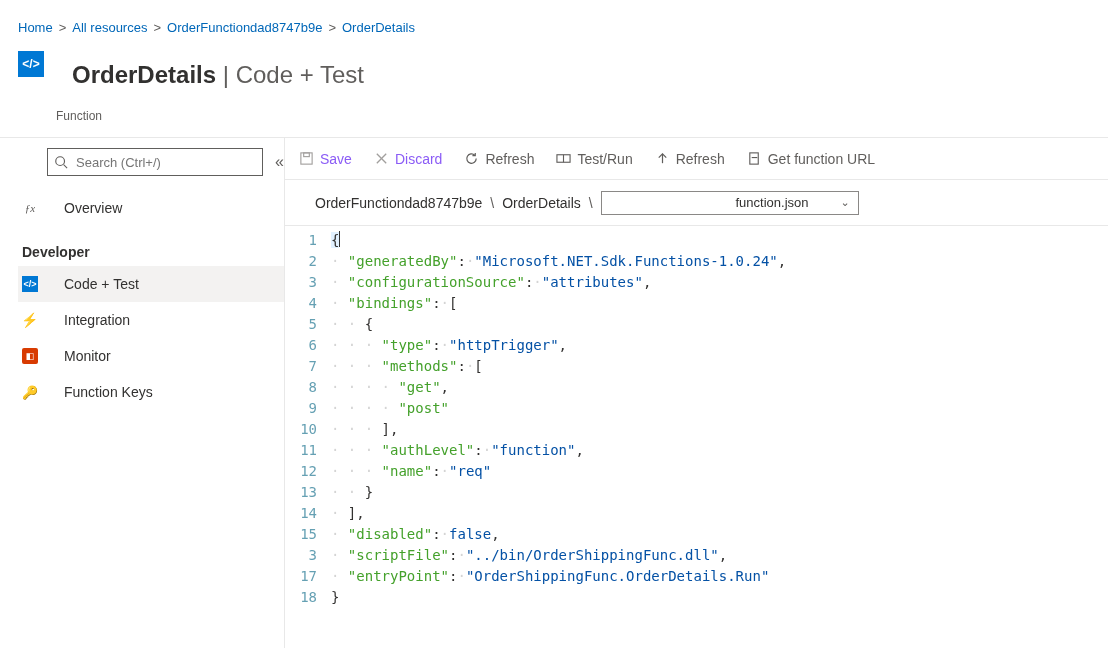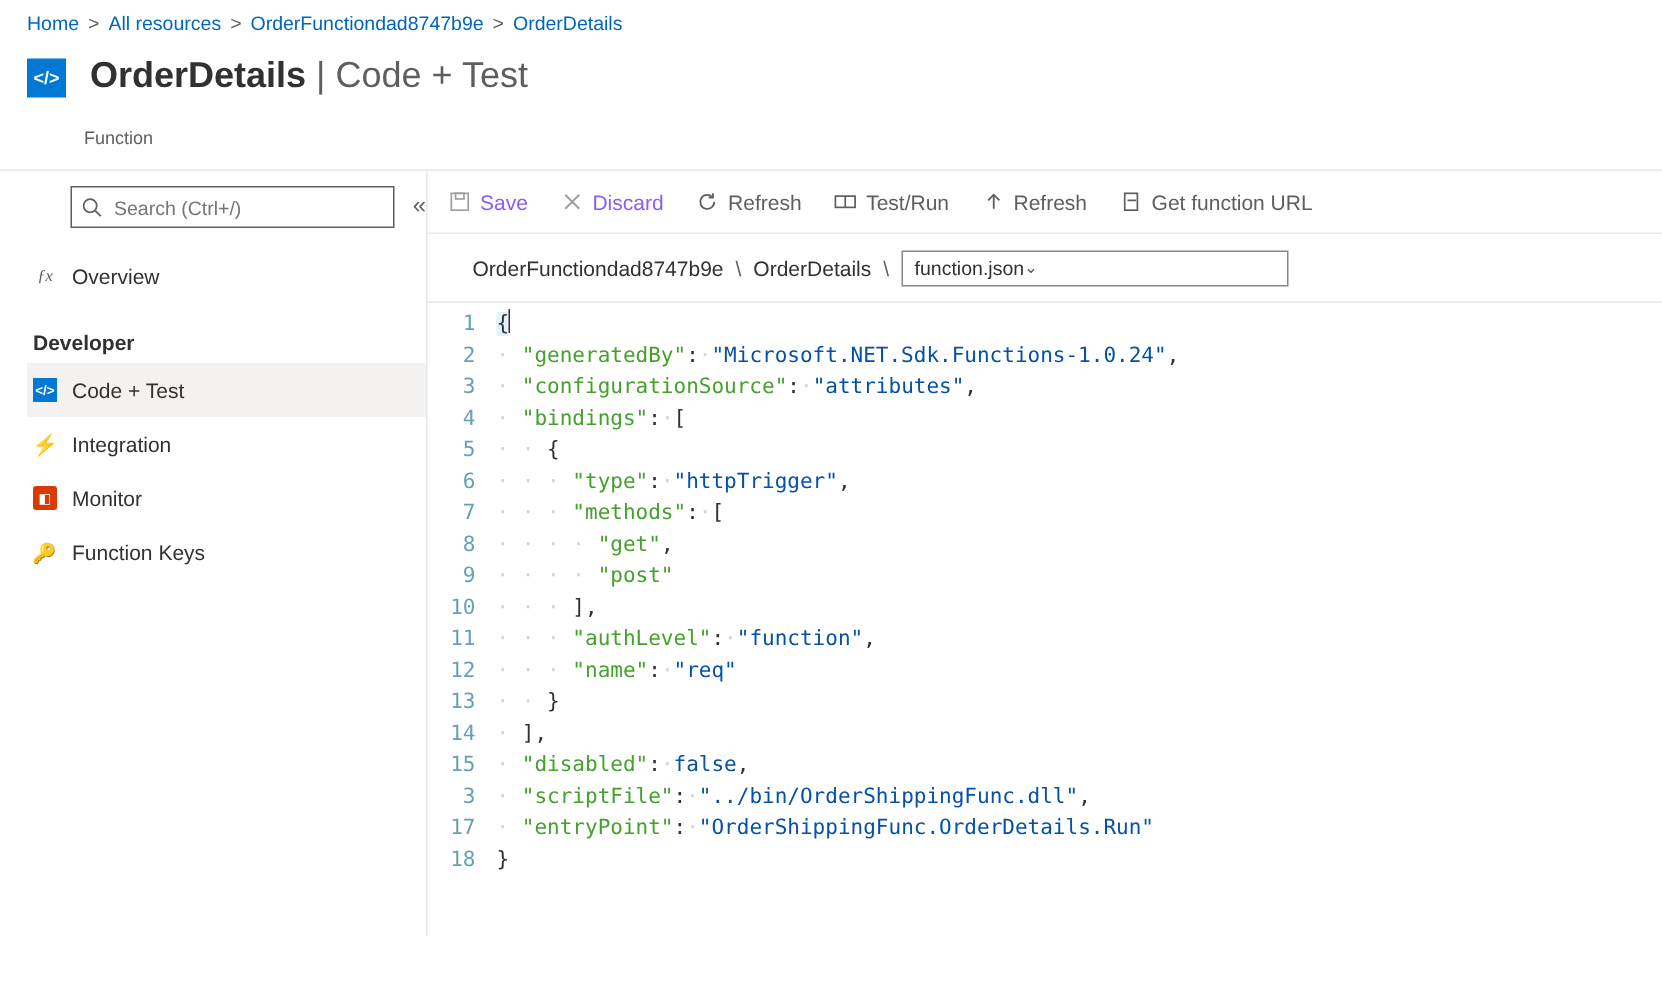--- a/index.html
+++ b/index.html
@@ -8,21 +8,21 @@
     font-family: "Segoe UI", -apple-system, sans-serif;
     font-size: 13px;
     color: #323130;
     background: #fff;
     width: 1108px;
   }
 
   
   .breadcrumb {
     display: flex; align-items: center;
-    padding: 8px 18px 4px;
+    padding: 20px 18px 4px;
     gap: 6px;
     font-size: 13px;
   }
   .breadcrumb .crumb { color: #0067b8; cursor: pointer; }
   .breadcrumb .sep { color: #605e5c; }
 
   
   .page-hdr {
     display: flex; align-items: flex-start;
     padding: 6px 18px 14px;
@@ -30,21 +30,21 @@
   }
   .page-hdr .glyph {
     width: 26px; height: 26px;
     background: #0078d4;
     color: #fff;
     display: flex; align-items: center; justify-content: center;
     font-size: 12px; font-weight: 600;
     margin-top: 6px;
   }
   .page-hdr h1 {
-    margin: 4px;
+    margin: 16px;
     font-size: 24px; font-weight: 600;
     color: #323130;
   }
   .page-hdr h1 .faint { font-weight: 400; color: #605e5c; }
   .page-hdr .subtype { font-size: 12px; color: #605e5c; margin-top: 20px; }
 
   
   .body {
     display: flex;
     border-top: 1px solid #e8e8e8;
@@ -63,21 +63,21 @@
   }
   .searchbox svg { width:14px; height:14px; margin-right:6px; stroke:#605e5c; fill:none; }
   .searchbox input {
     border:none; outline:none; font-size:13px; flex:1;
     color:#605e5c; background:transparent;
   }
   .collapse-btn { font-size:16px; color:#605e5c; cursor:pointer; user-select:none; }
 
   .nav-item {
     display:flex; align-items:center;
-    height:36px; padding-left:4px; gap:10px;
+    height:36px; padding-left:4px; gap:26px;
     cursor:pointer; font-size:14px;
   }
   .nav-item.selected {
     background:#f3f2f1;
     position:relative;
   }
   .nav-item.selected::before {
     content:""; position:absolute; left:0; top:0; bottom:0; width:0px;
   }
   .nav-section-label {
@@ -116,23 +116,23 @@
     height:46px;
     padding:0 30px;
     gap:8px;
     font-size:14px; color:#323130;
     border-bottom:1px solid #e8e8e8;
   }
   .pathbar .sep { color:#605e5c; }
   .file-dd {
     border:1px solid #8a8886;
     height:24px; width:258px;
-    display:flex; align-items:center; justify-content:flex-start;
+    display:flex; align-items:center; justify-content:flex-end;
     padding:0 8px; font-size:13px;
-    cursor:pointer; background:#fff;
+    cursor:pointer; background:#fff;gap:32px;
   }
   .file-dd .chev { font-size:11px; color:#605e5c; }
 
   
   .editor {
     display:flex;
     font-family: Consolas, Menlo, monospace;
     font-size:14px;
     padding: 4px 0 40px;
     line-height:21px;

